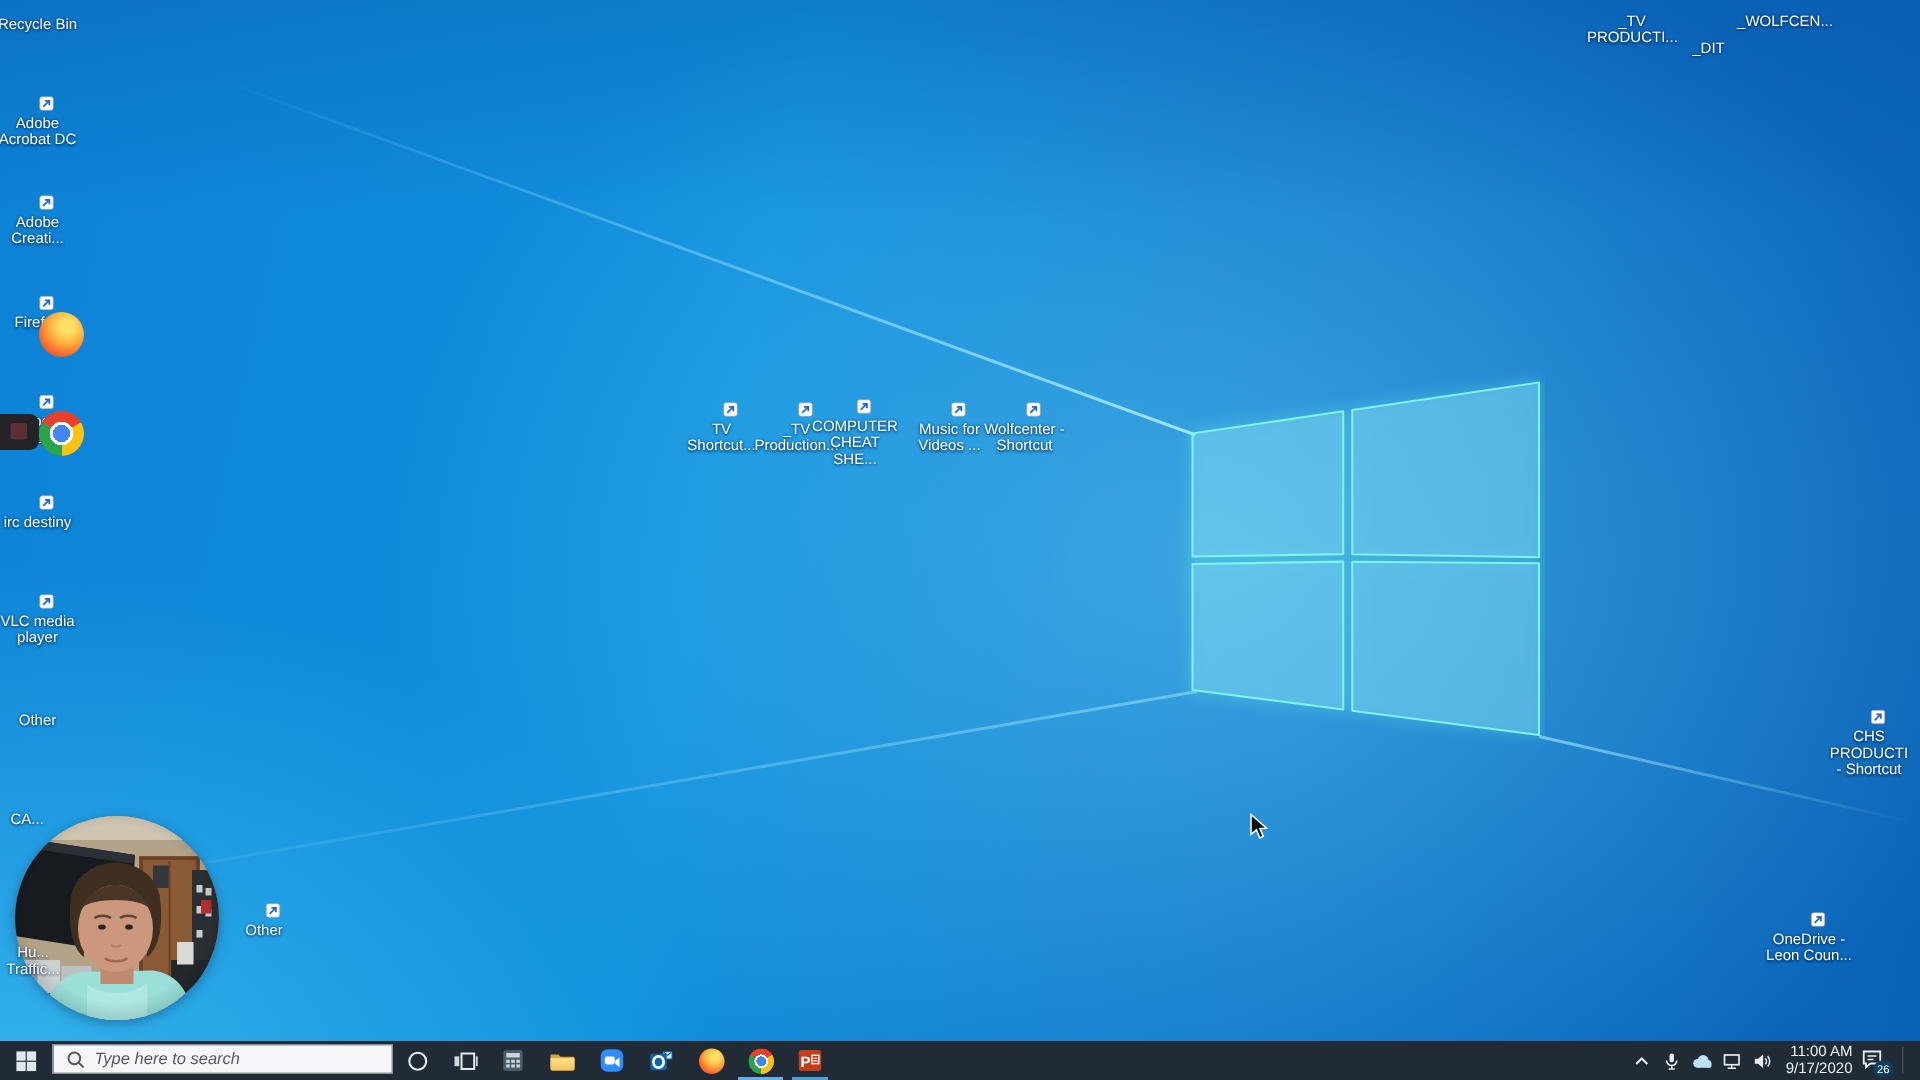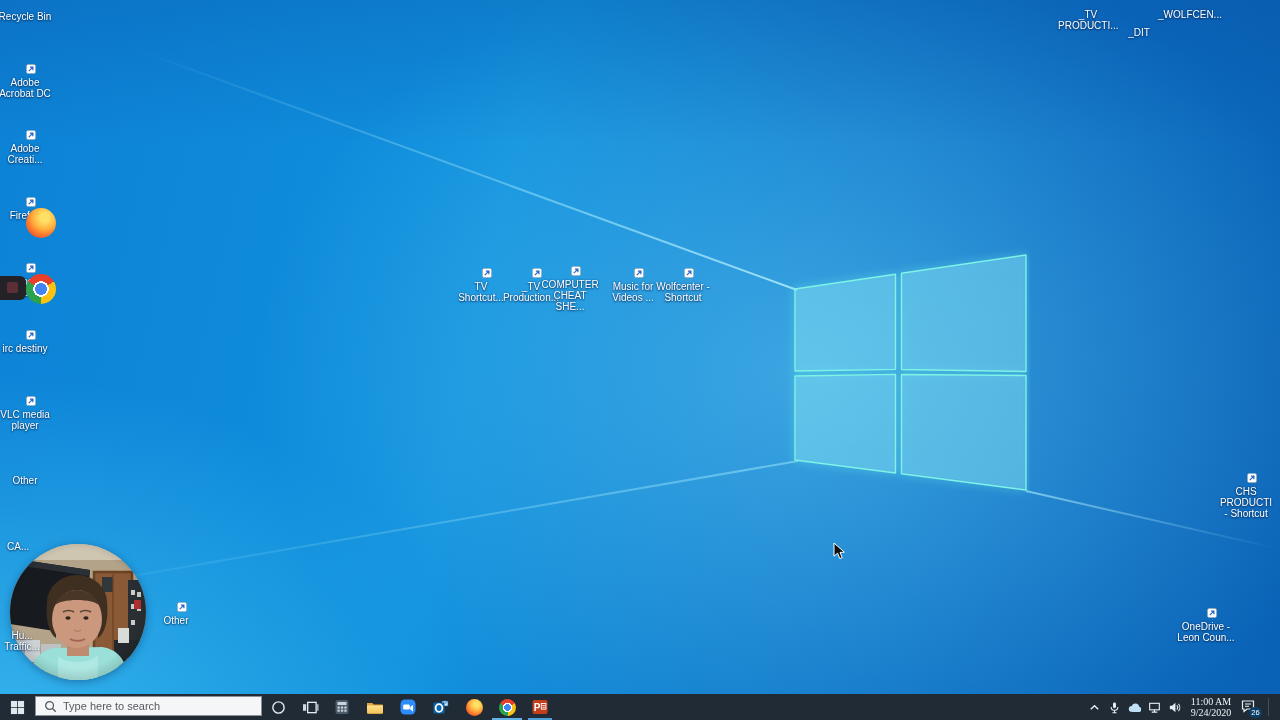--- a/index.html
+++ b/index.html
@@ -41,36 +41,36 @@
   
   .cursor{position:absolute;left:833px;top:542px;z-index:40;pointer-events:none;}
   
   .taskbar{position:absolute;left:0;bottom:0;width:1280px;height:26px;background:#212b35;z-index:50;}
   .tb-abs{position:absolute;top:0;height:26px;display:flex;align-items:center;justify-content:center;}
   .startbtn{left:2px;width:30px;}
   .searchbox{position:absolute;left:35px;top:2px;width:227px;height:20px;background:#f5f6f7;
     border:1px solid #8a9098;display:flex;align-items:center;box-sizing:border-box;}
   .searchbox svg{margin:0 6px 0 8px;flex:0 0 auto;}
   .searchbox input{border:none;outline:none;background:transparent;font-family:"Liberation Sans",sans-serif;
-    font-size:11px;color:#3c3c3c;width:170px;padding:0;}
+    font-size:11px;color:#3c3c3c;width:170px;padding:0;font-style:italic;}
   .searchbox input::placeholder{color:#555a5f;opacity:1;}
   .cortana{left:266px;width:24px;}
   .taskview{left:298px;width:24px;}
   .appicons{position:absolute;left:333px;top:0;height:26px;display:flex;align-items:center;gap:15px;}
   .appico{position:relative;width:18px;height:26px;display:flex;align-items:center;justify-content:center;}
   .appico.running::after{content:"";position:absolute;left:-3px;right:-3px;bottom:0;height:2px;background:#4e9fd8;}
   .appico.active::after{left:-6px;right:-6px;background:#62b2e8;}
   .ff-s{width:17px;height:17px;border-radius:50%;
     background:radial-gradient(circle at 62% 32%,#ffe066 0 16%,#ffb13d 42%,#ff7a2d 62%,#e2482a 88%);}
   .cr-s{width:17px;height:17px;border-radius:50%;
     background:radial-gradient(circle at 50% 50%, #4285f4 0 27%, #ffffff 27% 38%, rgba(0,0,0,0) 38%),
     conic-gradient(from -60deg,#e8402a 0 120deg,#fcc211 120deg 240deg,#2ba24c 240deg 360deg);}
   .tray{position:absolute;right:3px;top:0;height:26px;display:flex;align-items:center;gap:5px;}
   .trayico{width:15px;height:15px;display:flex;align-items:center;justify-content:center;}
-  .clock{width:48px;text-align:center;color:#eef3f7;font-size:10px;line-height:11px;font-family:Liberation Serif, serif;}
+  .clock{width:48px;text-align:right;color:#eef3f7;font-size:10px;line-height:11px;}
   .notif{position:relative;width:20px;height:18px;}
   .badge{position:absolute;right:-2px;bottom:-2px;min-width:11px;height:11px;border-radius:6px;
     background:#0b3f66;color:#fff;font-size:7.5px;line-height:11px;text-align:center;padding:0 1px;}
   .edgeline{width:1px;height:18px;background:#434e58;margin-left:3px;}
   .showdesk{width:3px;height:26px;}
 </style>
 </head>
 <body>
 
 <div class="screen">
@@ -614,21 +614,21 @@
             <use href="#s-net"></use>
           </svg>
         </div>
       <div class="trayico">
           <svg width="13" height="13">
             <use href="#s-vol"></use>
           </svg>
         </div>
       <div class="clock">
         <div>11:00 AM</div>
-        <div>9/24/2020</div>
+        <div>9/17/2020</div>
       </div>
       <div class="notif">
         <svg width="16" height="16">
             <use href="#s-notif"></use>
           </svg>
         <span class="badge">26</span>
       </div>
       <div class="edgeline"></div>
       <div class="showdesk"></div>
     </div>

